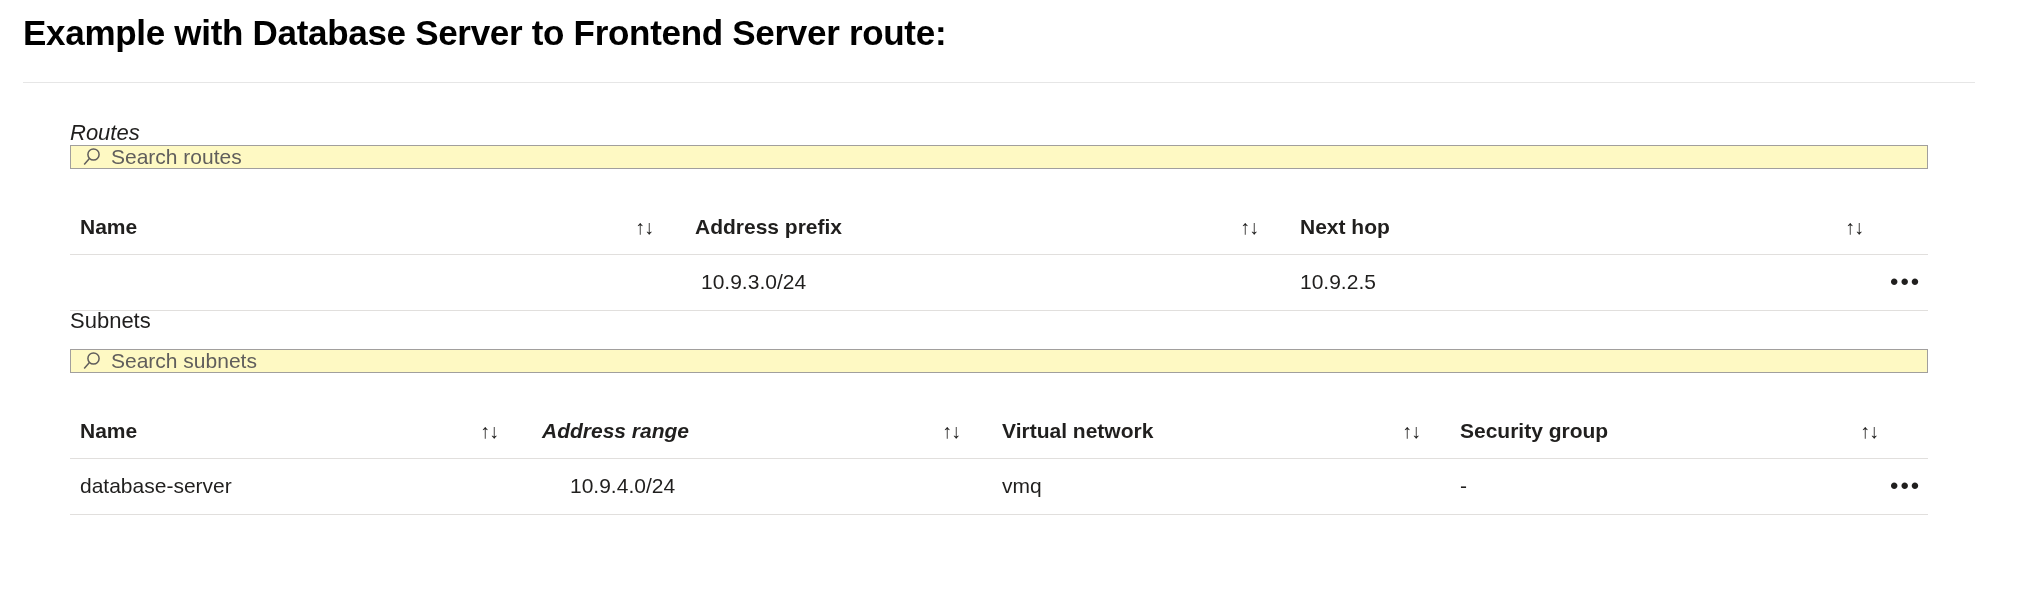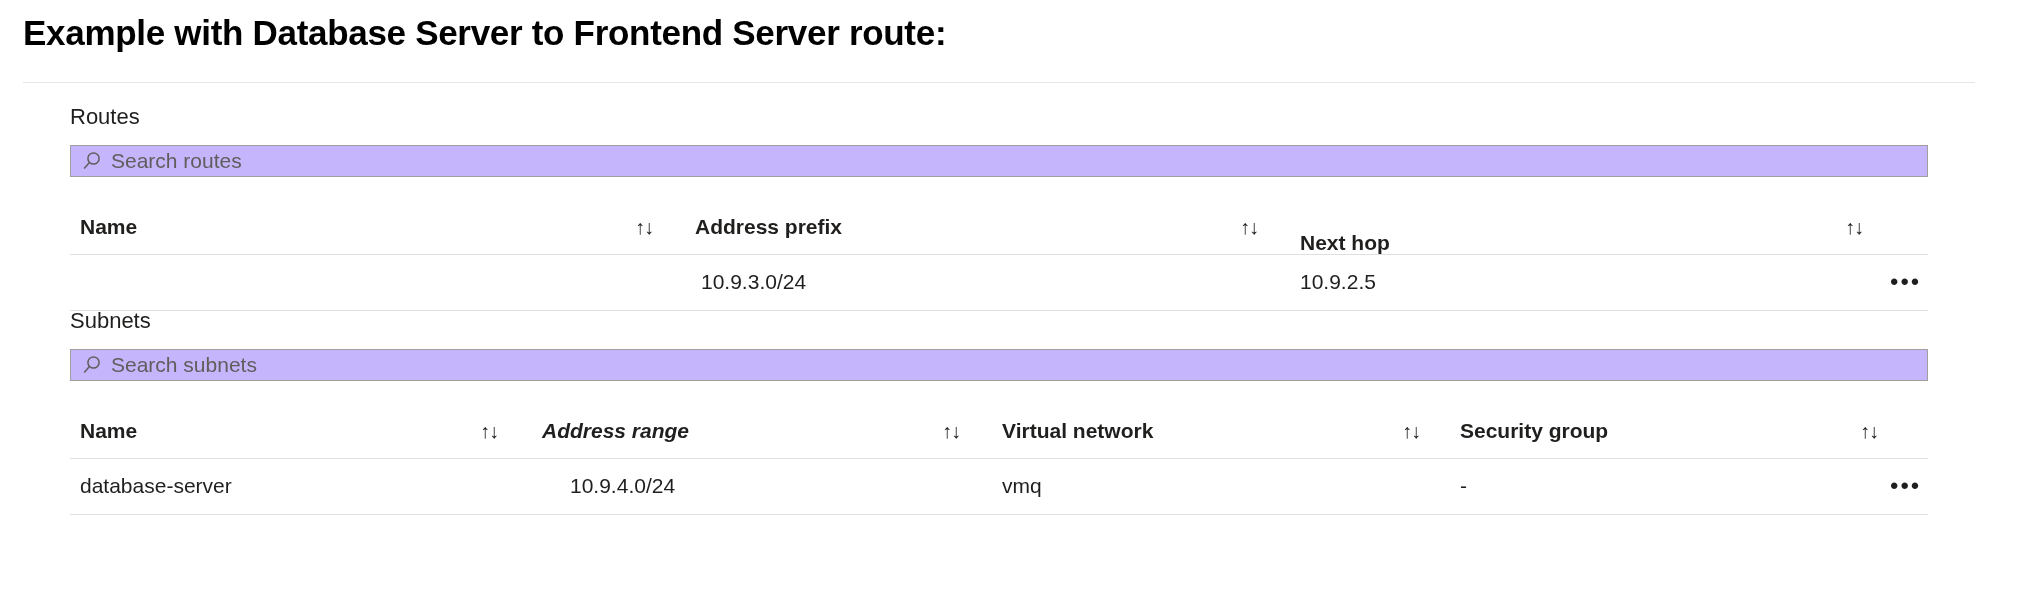--- a/index.html
+++ b/index.html
@@ -45,23 +45,23 @@
     font-weight: normal;
     color: #201f1e;
     white-space: nowrap;
   }
 
   
   .search-box {
     position: absolute;
     left: 70px;
     width: 1858px;
-    height: 32px;
+    height: 24px;
     border: 1px solid #a19f9d;
-    background: #c4b5fd;
+    background: #fef9c3;
     box-sizing: border-box;
     display: flex;
     align-items: center;
     padding-left: 10px;
   }
   .search-icon {
     width: 22px;
     height: 22px;
     flex: 0 0 auto;
     display: block;
@@ -129,37 +129,37 @@
     color: #201f1e;
     white-space: nowrap;
   }
 </style>
 </head>
 <body>
 
 <div class="page-title">Example with Database Server to Frontend Server route:</div>
 <div class="title-divider"></div>
 
-<div class="section-label" style="top:104px;">Routes</div>
+<div class="section-label" style="top:120px;font-style:italic;">Routes</div>
 
 <div class="search-box" style="top:145px;">
   <svg class="search-icon" viewBox="0 0 22 22">
     <circle cx="12.5" cy="8.5" r="5.6" fill="none" stroke="#605e5c" stroke-width="1.5"></circle>
     <line x1="8.4" y1="12.6" x2="3.2" y2="18.4" stroke="#605e5c" stroke-width="1.5"></line>
   </svg>
   <span class="search-placeholder">Search routes</span>
 </div>
 
 <div class="table" style="top:200px;">
   <div class="th-row">
     <span class="th" style="left:10px;">Name</span>
     <span class="sort-icon" style="left:565px;">↑↓</span>
     <span class="th" style="left:625px;">Address prefix</span>
     <span class="sort-icon" style="left:1170px;">↑↓</span>
-    <span class="th" style="left:1230px;margin-top:16px;">Next hop</span>
+    <span class="th" style="left:1230px;">Next hop</span>
     <span class="sort-icon" style="left:1775px;">↑↓</span>
   </div>
   <div class="row-sep" style="top: 54px;"></div>
   <div class="td-row">
     <span class="td" style="left:631px;">10.9.3.0/24</span>
     <span class="td" style="left:1230px;">10.9.2.5</span>
     <span class="ellipsis-btn" style="left:1820px;">•••</span>
   </div>
   <div class="row-sep" style="top: 110px;"></div>
 </div>

